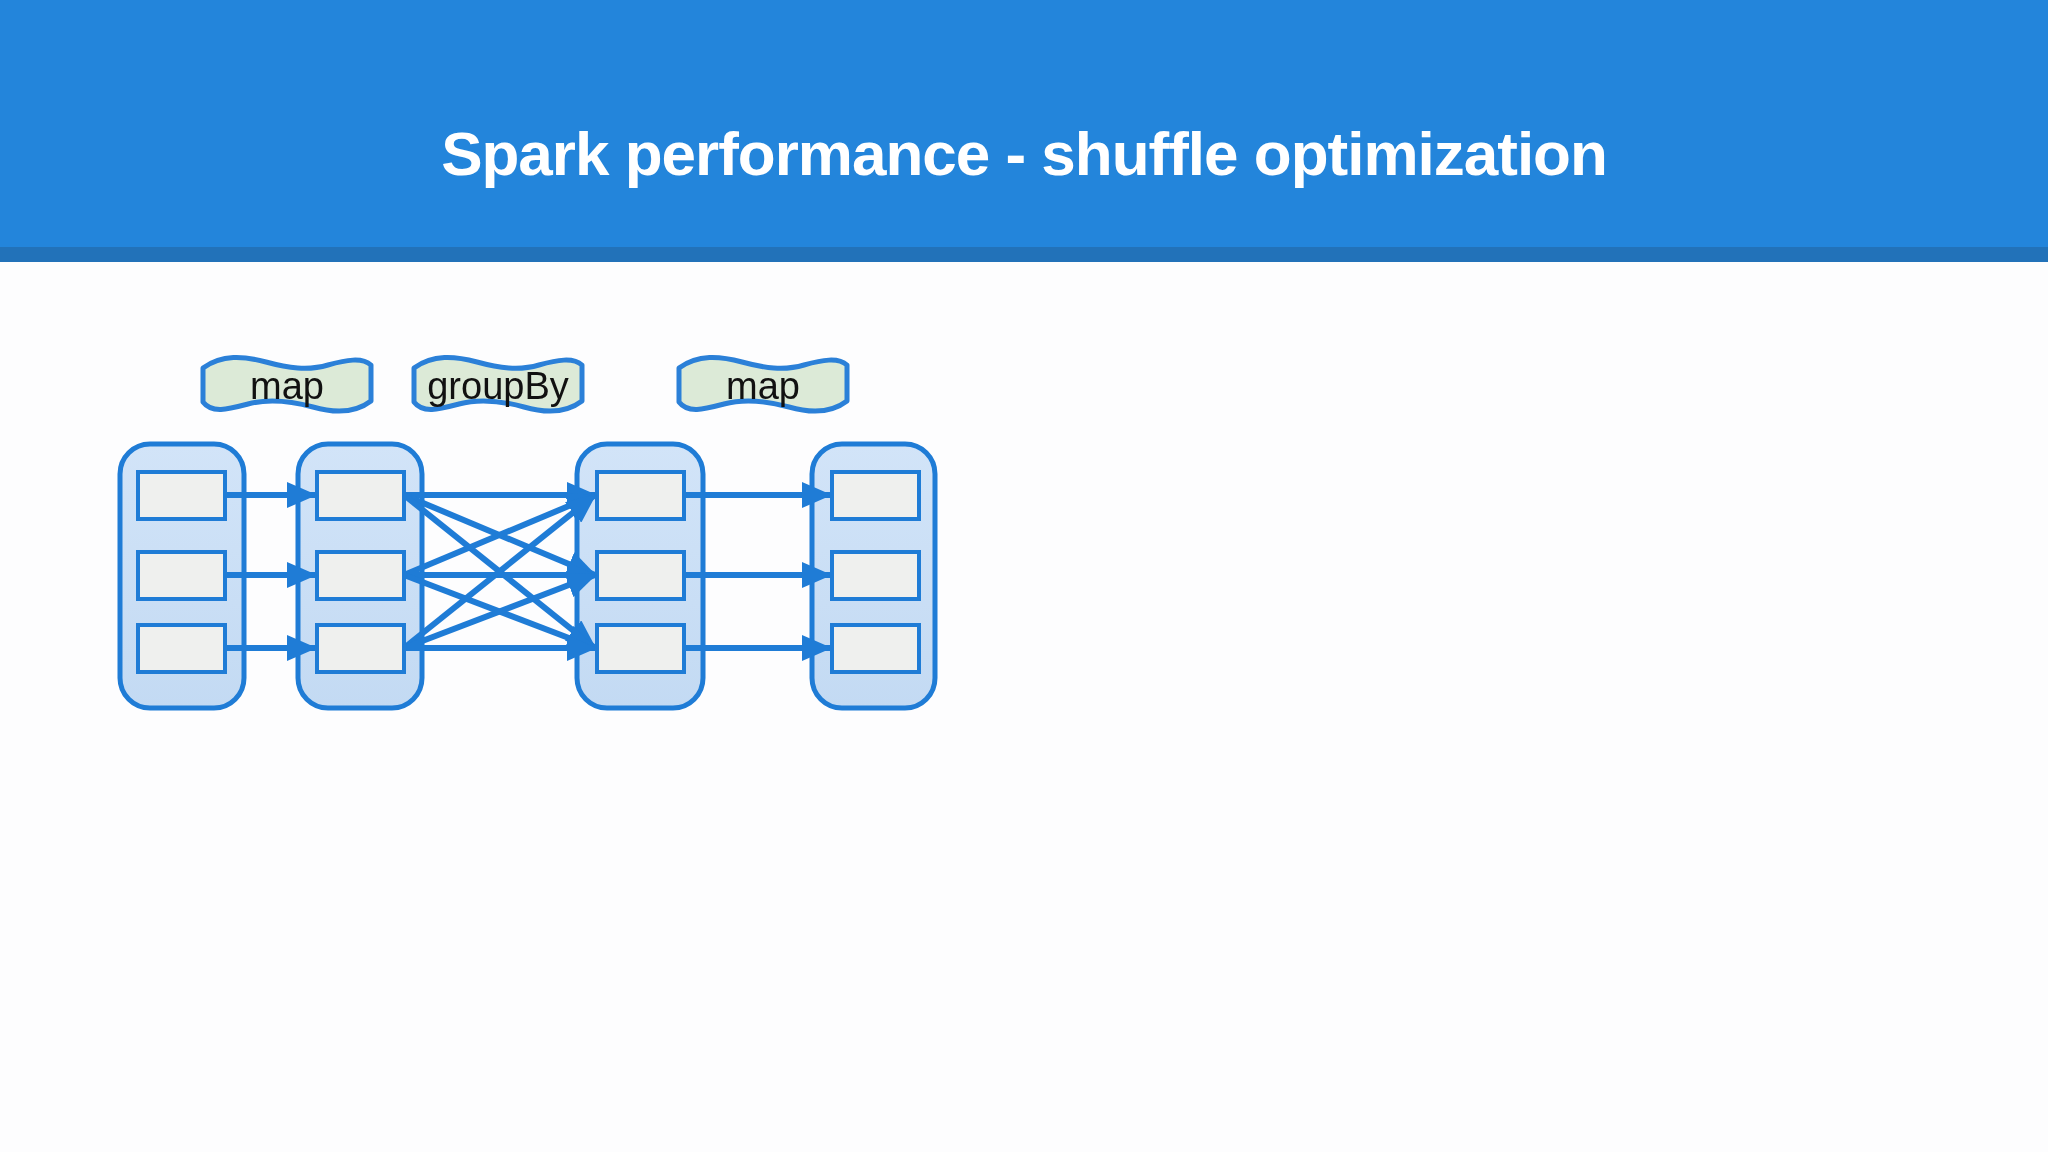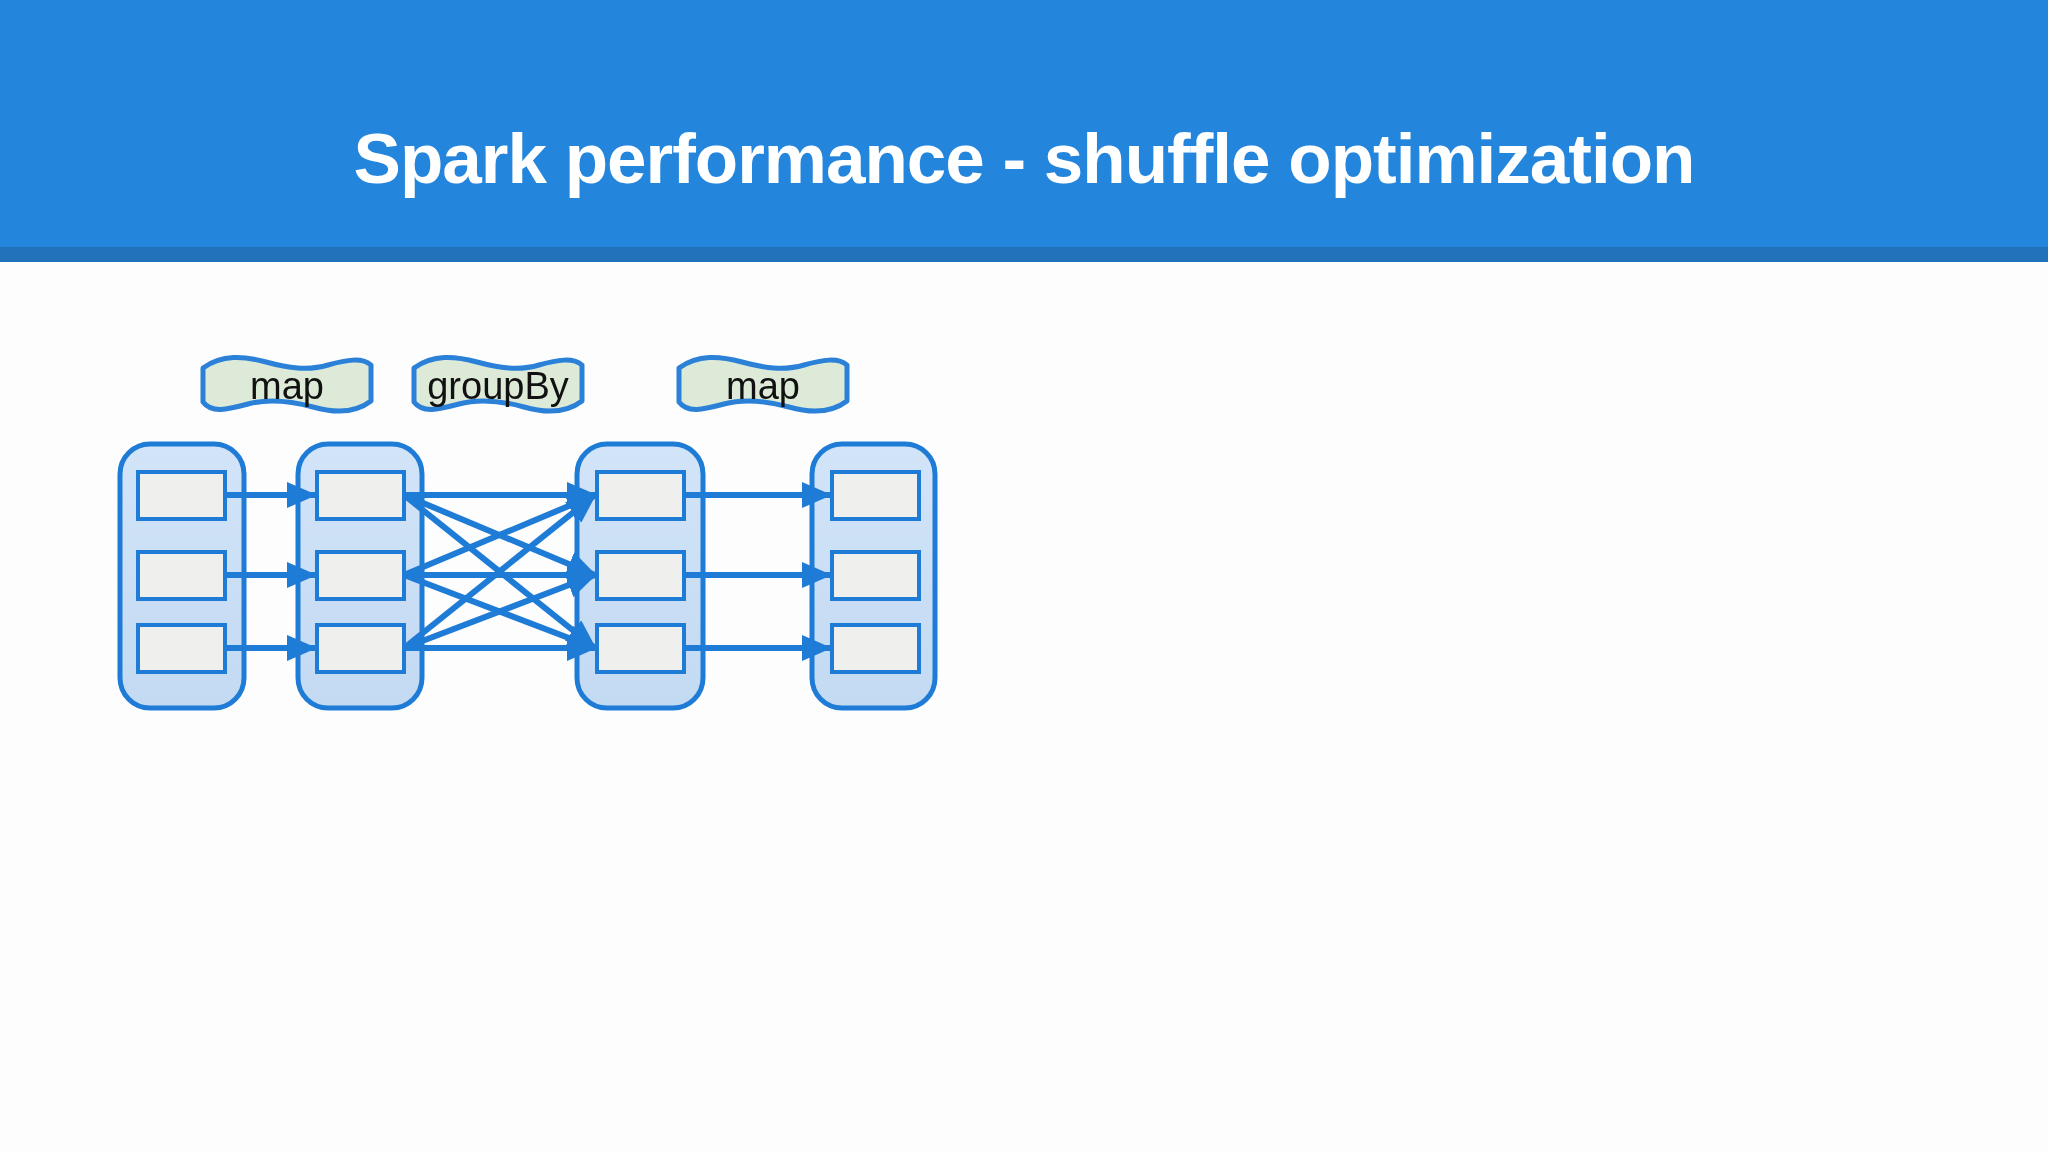--- a/index.html
+++ b/index.html
@@ -30,21 +30,21 @@
     width: 2048px;
     height: 15px;
     background: #2272b9;
   }
   .slide-title {
     position: absolute;
     top: 118px;
     left: 0;
     width: 2048px;
     text-align: center;
-    font-size: 71px;
+    font-size: 62px;
     font-weight: 700;
     color: #ffffff;
     letter-spacing: -1px;
     white-space: nowrap;
     margin: 0;
   }
   svg.diagram {
     position: absolute;
     top: 0; left: 0;
     width: 2048px;

